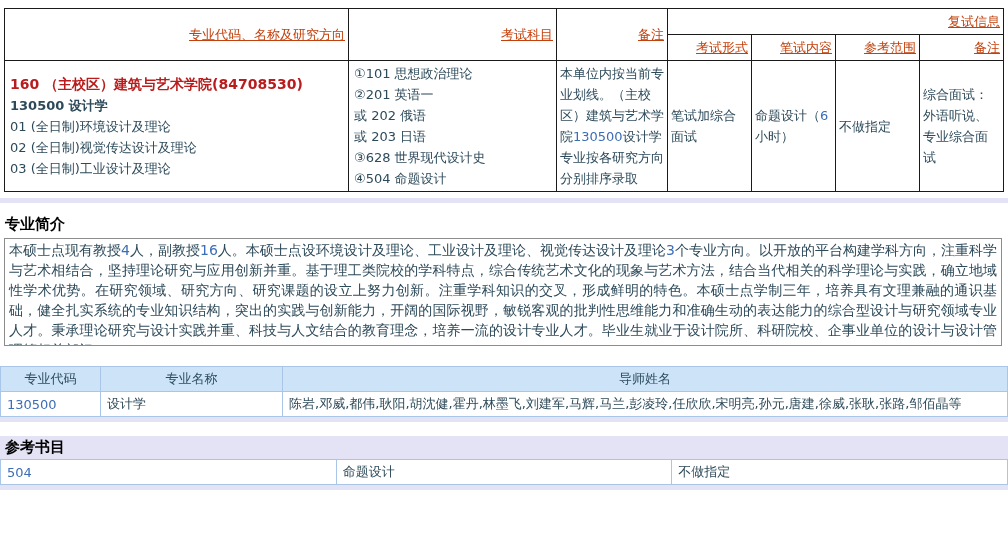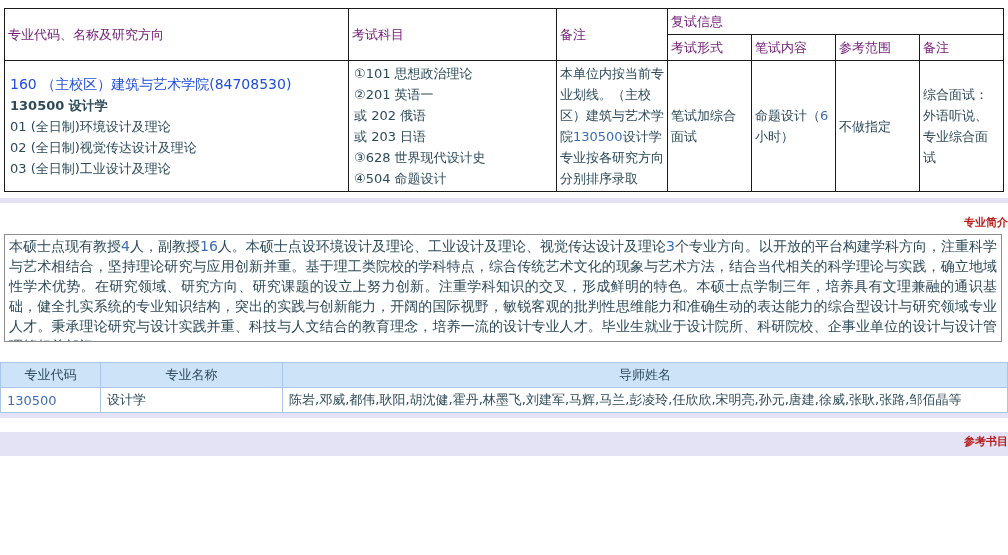--- a/index.html
+++ b/index.html
@@ -2,41 +2,41 @@
 <html><head>
 <meta charset="utf-8">
 <style>
   * { margin: 0; padding: 0; box-sizing: border-box; }
   html, body { width: 1008px; background: #ffffff; font-family: "DejaVu Sans", "Liberation Sans", sans-serif; color: #2d4a5a; }
   body { position: relative; height: 555px; overflow: hidden; }
 
   
   .admission-table { border-collapse: collapse; table-layout: fixed; width: 1000px; margin: 8px 0 0 4px; }
   .admission-table td { border: 1px solid #1a1a1a; font-size: 13px; vertical-align: middle; padding: 2px 3px; line-height: 21px; }
-  .admission-table td.hdr { text-align: left; color: #701a75; }
+  .admission-table td.hdr { text-align: right; color: #c2410c; text-decoration: underline; }
   .c-major   { width: 344px; }
   .c-subj    { width: 208px; }
   .c-note    { width: 111px; }
   .c-form    { width: 96px; }
   .c-written { width: 96px; }
   .c-scope   { width: 93px; margin-left: 12px; }
   .c-rnote   { width: 51px; }
   .row-h1 td { height: 24px; }
   .row-h2 td { height: 22px; }
   .row-body td { height: 131px; }
-  .college-line { color: #1d4ed8; font-weight: normal; font-size: 14px; }
+  .college-line { color: #b91c1c; font-weight: bold; font-size: 14px; }
   .major-line { font-weight: bold; }
   .cell-inner { padding-left: 2px; }
   .digit { color: #3c6db6; }
 
   
   .lavender-strip { width: 100%; height: 5px; background: #e3e3f5; margin-top: 6px; }
 
   
-  .section-title { color: #b91c1c; font-weight: bold; font-size: 11px; padding: 2px 0 2px 5px; text-align: right; }
+  .section-title { color: #000000; font-weight: bold; font-size: 15px; padding: 2px 0 2px 5px; }
   .intro-title { margin-top: 10px; }
   .intro-box { border: 1px solid #8c8c8c; background: #fff; margin: 2px 6px 0 4px; height: 108px; padding: 1px 4px; font-size: 14px; line-height: 20px; text-align: justify; overflow: hidden; }
 
   
   .data-section { width: 100%; background: #e3e3f5; padding-bottom: 5px; }
   .tutors-section { margin-top: 20px; }
   .books-section { margin-top: 14px; }
   .data-table { border-collapse: collapse; table-layout: fixed; width: 100%; background: #ffffff; }
   .data-table td { border: 1px solid #a9c6e8; font-size: 13px; padding: 3px 6px; height: 25px; vertical-align: middle; }
   .data-table tr.thead td { background: #cde3f8; text-align: center; color: #2d4d5e; }
@@ -108,15 +108,20 @@
       <td>陈岩,邓威,都伟,耿阳,胡沈健,霍丹,林墨飞,刘建军,马辉,马兰,彭凌玲,任欣欣,宋明亮,孙元,唐建,徐威,张耿,张路,邹佰晶等</td>
     </tr>
   </tbody>
     </table>
 </div>
 
 <div class="data-section books-section">
   <div class="section-title">参考书目</div>
   <table class="data-table">
     <tbody>
+    <tr>
+      <td><span class="digit">504</span></td>
+      <td>命题设计</td>
+      <td>不做指定</td>
+    </tr>
   </tbody>
     </table>
 </div>
 
 </body></html>

